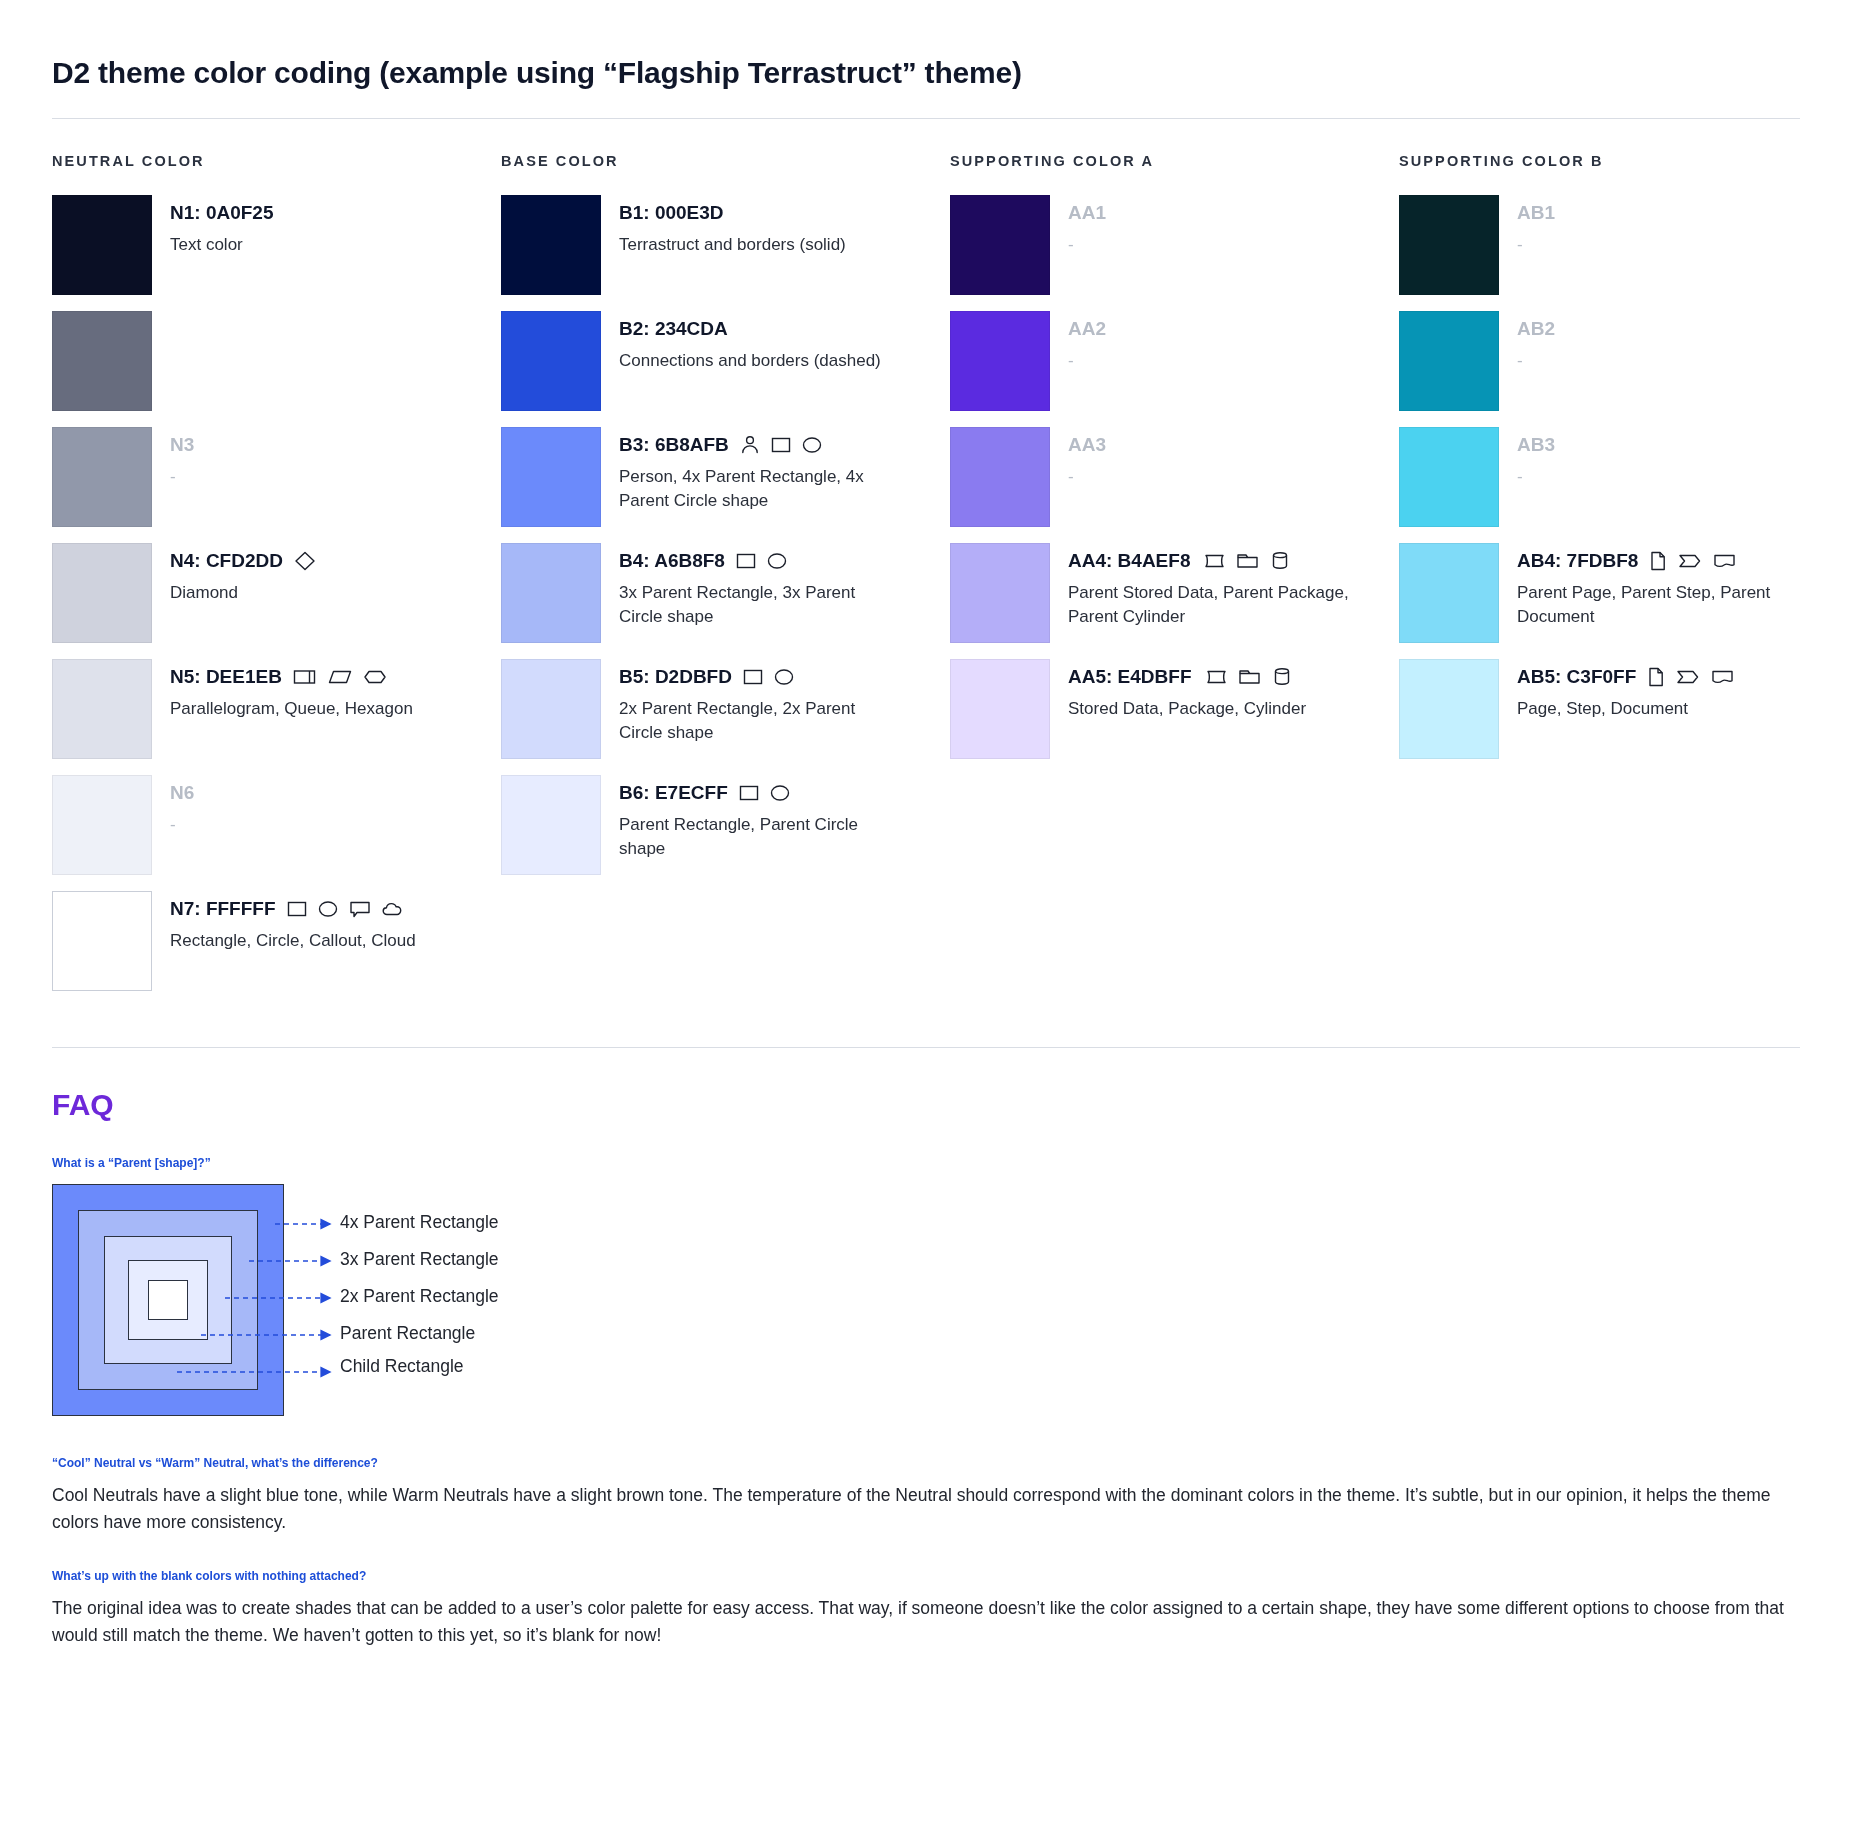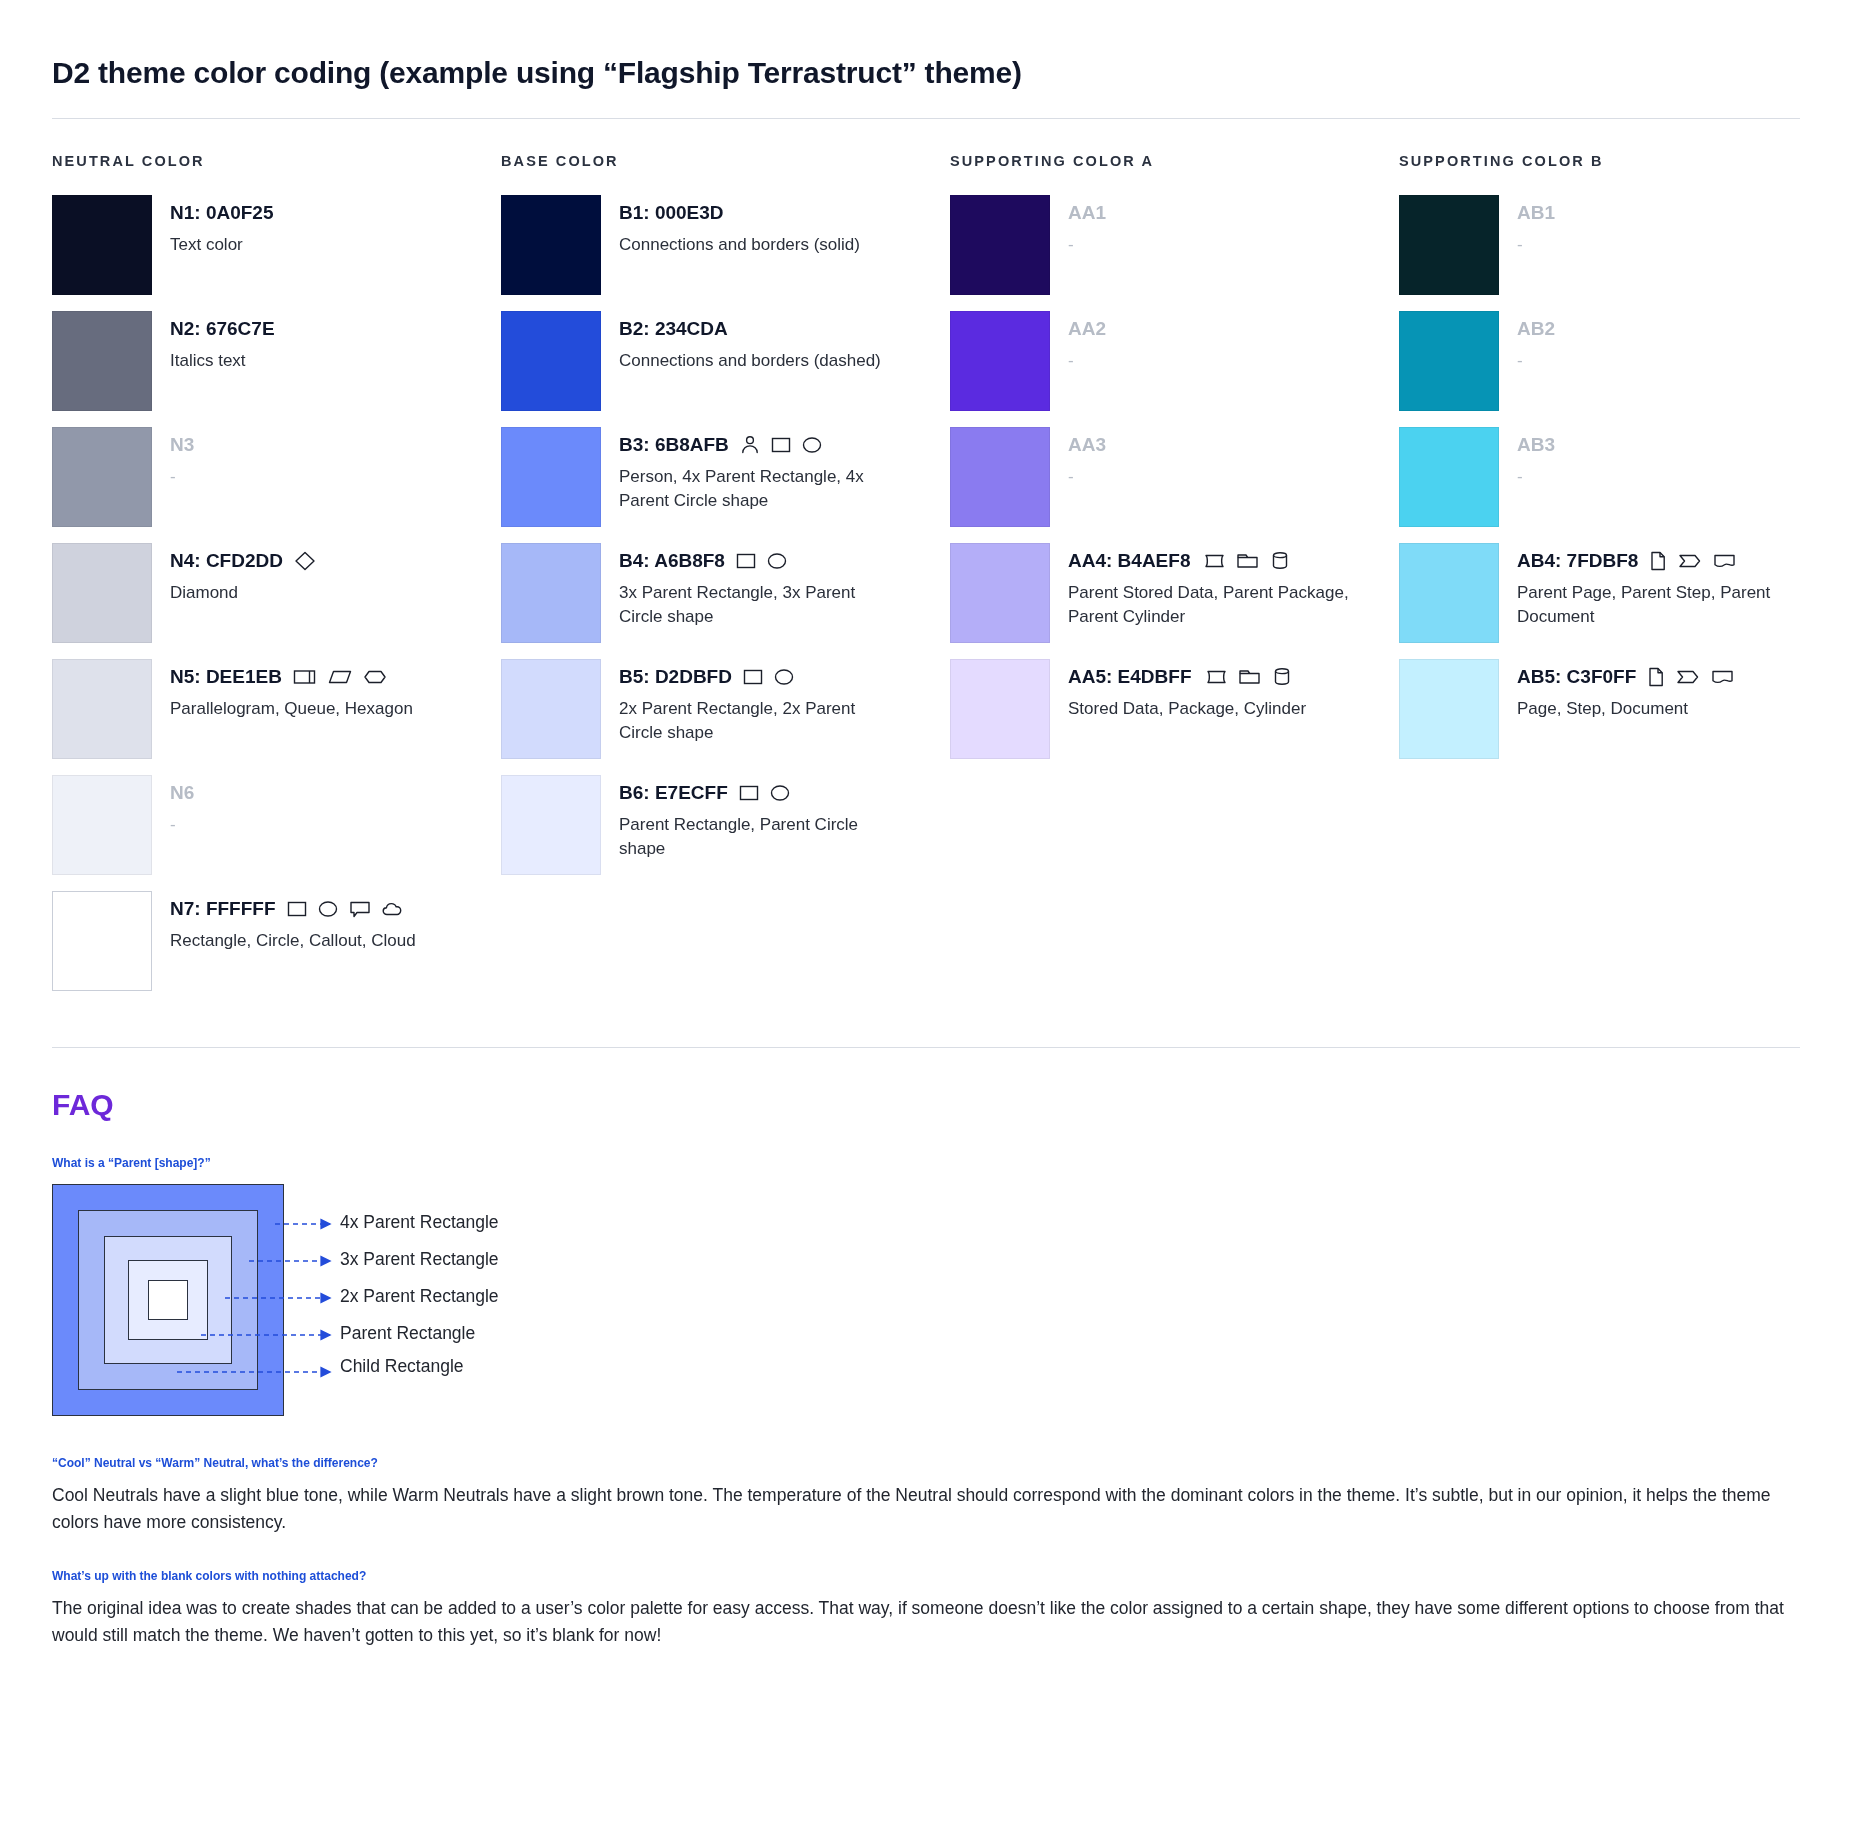--- a/index.html
+++ b/index.html
@@ -142,26 +142,20 @@
           <div class="swatch" style="background: rgb(10, 15, 37);"></div>
           <div class="swatch-body">
             <div class="swatch-name">
               <span>N1: 0A0F25</span>
             </div>
             <div class="swatch-desc">Text color</div>
           </div>
         </div>
         <div class="swatch-row">
           <div class="swatch" style="background: rgb(103, 108, 126);"></div>
-          <div class="swatch-body">
-            <div class="swatch-name">
-              <span>N2: 676C7E</span>
-            </div>
-            <div class="swatch-desc">Italics text</div>
-          </div>
         </div>
         <div class="swatch-row">
           <div class="swatch" style="background: rgb(145, 152, 170);"></div>
           <div class="swatch-body">
             <div class="swatch-name muted">
               <span>N3</span>
             </div>
             <div class="swatch-desc dash">-</div>
           </div>
         </div>
@@ -250,21 +244,21 @@
         </div>
       </div>
       <div class="palette-col">
         <div class="col-head">BASE COLOR</div>
         <div class="swatch-row">
           <div class="swatch" style="background: rgb(0, 14, 61);"></div>
           <div class="swatch-body">
             <div class="swatch-name">
               <span>B1: 000E3D</span>
             </div>
-            <div class="swatch-desc">Connections and borders (solid)</div>
+            <div class="swatch-desc">Terrastruct and borders (solid)</div>
           </div>
         </div>
         <div class="swatch-row">
           <div class="swatch" style="background: rgb(35, 76, 218);"></div>
           <div class="swatch-body">
             <div class="swatch-name">
               <span>B2: 234CDA</span>
             </div>
             <div class="swatch-desc">Connections and borders (dashed)</div>
           </div>

